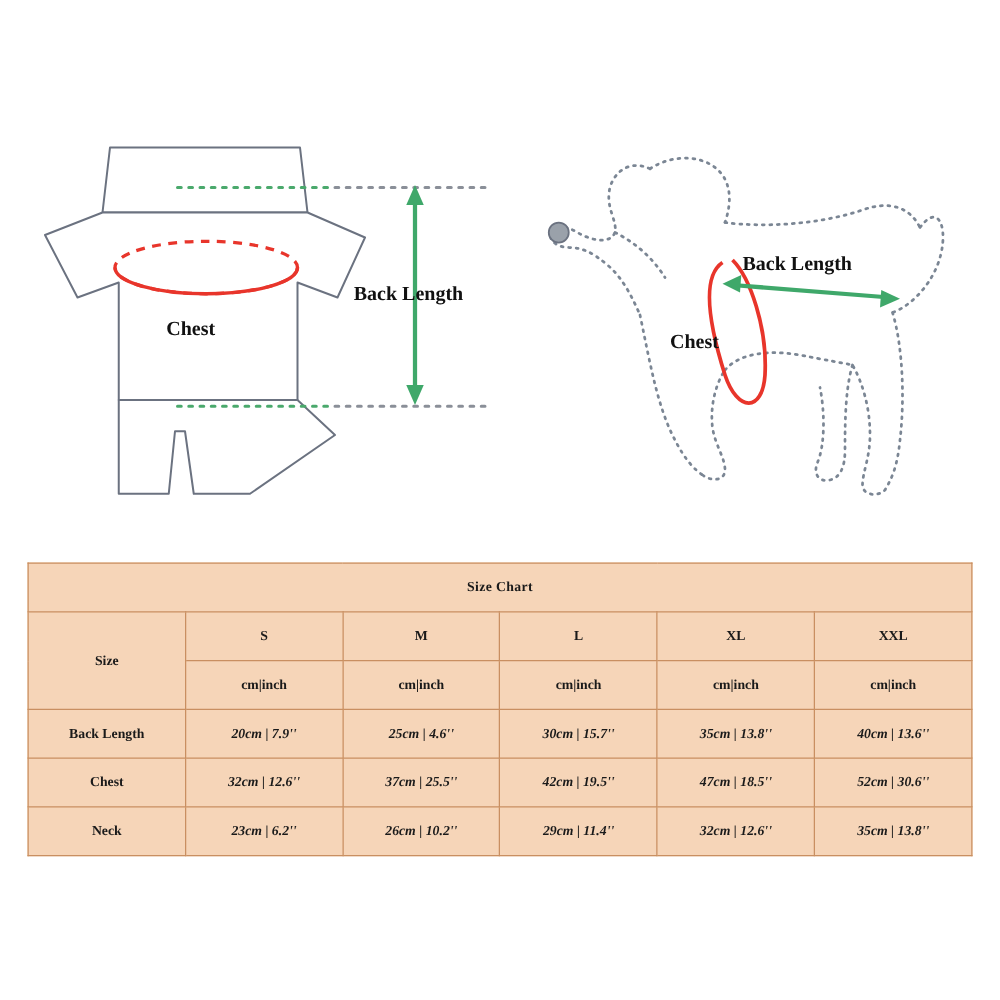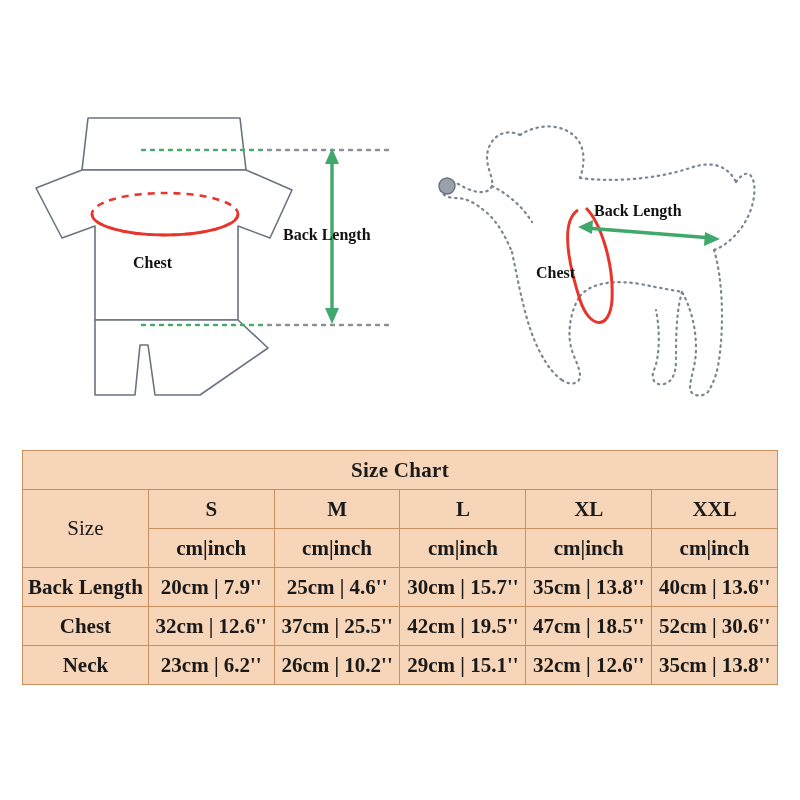--- a/index.html
+++ b/index.html
@@ -52,21 +52,21 @@
     border-collapse: collapse;
     width: 756px;
     background: #f6d5b8;
     table-layout: fixed;
   }
   table.size-chart th,
   table.size-chart td {
     border: 1px solid #c98f61;
     text-align: center;
     font-family: "Liberation Serif", serif;
-    font-size: 21px;
+    font-size: 11px;
     color: #1a1a1a;
     padding: 0;
     height: 38px;
   }
   .chart-title {
     font-size: 19px;
     font-weight: bold;
     height: 40px;
     letter-spacing: .3px;
   }
@@ -76,26 +76,27 @@
   }
   .unit-cell {
     font-weight: bold;
     font-size: 14px;
   }
   .row-head {
     font-weight: bold;
     font-size: 15px;
   }
   .size-cell {
-    font-weight: normal;
+    font-weight: bold;
     font-size: 15px;
   }
   .val-cell {
     font-weight: bold;
     font-size: 14.5px;
+    font-style: italic;
   }
 </style>
 </head>
 <body>
 
 <div id="page">
 
   <div class="illustration">
     <svg width="800" height="440" viewBox="0 0 800 440" xmlns="http://www.w3.org/2000/svg">
 
@@ -213,21 +214,21 @@
           <td class="val-cell">32cm | 12.6''</td>
           <td class="val-cell">37cm | 25.5''</td>
           <td class="val-cell">42cm | 19.5''</td>
           <td class="val-cell">47cm | 18.5''</td>
           <td class="val-cell">52cm | 30.6''</td>
         </tr>
         <tr>
           <td class="row-head">Neck</td>
           <td class="val-cell">23cm | 6.2''</td>
           <td class="val-cell">26cm | 10.2''</td>
-          <td class="val-cell">29cm | 15.1''</td>
+          <td class="val-cell">29cm | 11.4''</td>
           <td class="val-cell">32cm | 12.6''</td>
           <td class="val-cell">35cm | 13.8''</td>
         </tr>
       </tbody>
     </table>
   </div>
 
 </div>
 
 </body></html>

